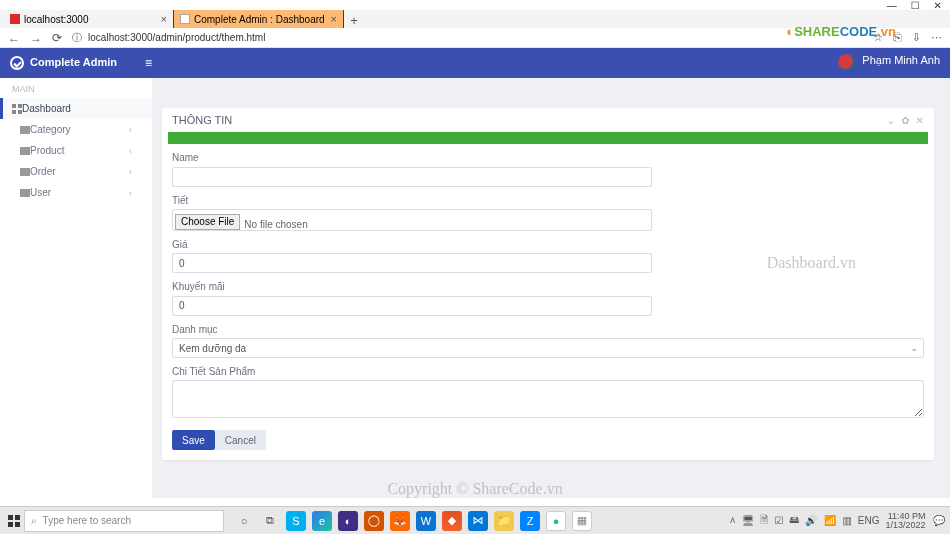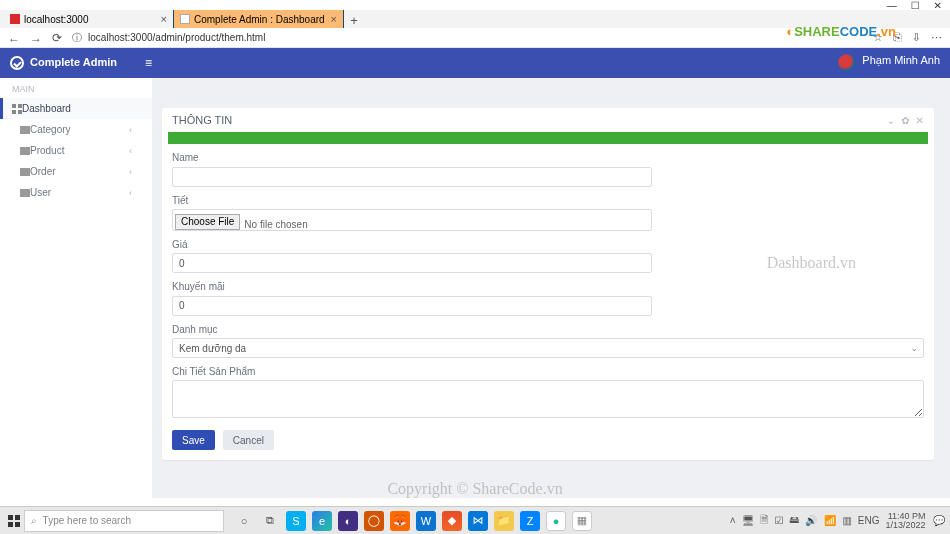--- a/index.html
+++ b/index.html
@@ -55,21 +55,21 @@
     .finput { width: 100%; max-width: 480px; height: 20px; border: 1px solid #d9dde5; border-radius: 2px; font-size: 10px; padding: 0 6px; color: #555; }
     .finput.full { max-width: 100%; }
     .finput.ta { height: 38px; padding: 4px 6px; resize: both; }
     .filepick { width: 100%; max-width: 480px; height: 22px; border: 1px solid #d9dde5; border-radius: 2px; display: flex; align-items: flex-end; padding: 0 2px; gap: 4px; }
     .filepick .btn-choose { font-size: 10px; height: 16px; border: 1px solid #aaa; background: #efefef; padding: 0 5px; }
     .filepick .status { font-size: 10px; color: #666; }
     select.finput { appearance: none; background: #fff; }
     .sel-wrap { position: relative; max-width: 480px; }
     .sel-wrap .caret { position: absolute; right: 6px; top: 5px; font-size: 9px; color: #888; pointer-events: none; }
     .fgroup.full .sel-wrap, .fgroup.full .finput { max-width: 100%; }
-    .actions { display: flex; gap: 8px; margin-top: 4px; }
+    .actions { display: flex; margin-top: 4px; }
     .btn { height: 20px; padding: 0 10px; font-size: 10px; border: none; border-radius: 2px; cursor: pointer; }
     .btn.primary { background: #2f4db2; color: #fff; }
     .btn.secondary { background: #e7eaef; color: #5b616e; }
 
     
     .wm { position: absolute; color: #9a9a9a; opacity: 0.55; pointer-events: none; font-family: Georgia, serif; }
     .wm.center { left: 50%; bottom: 36px; transform: translateX(-50%); font-size: 16px; }
     .wm.right { right: 94px; top: 254px; font-size: 16px; }
 
     

